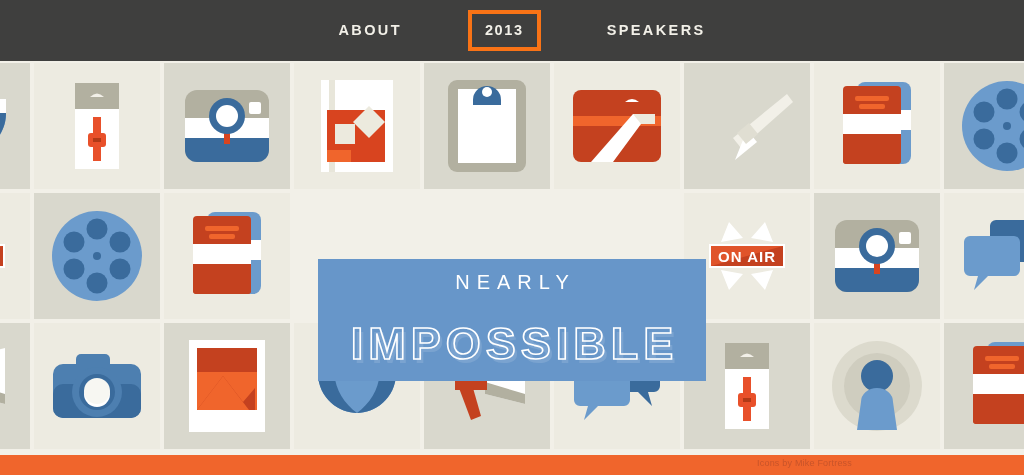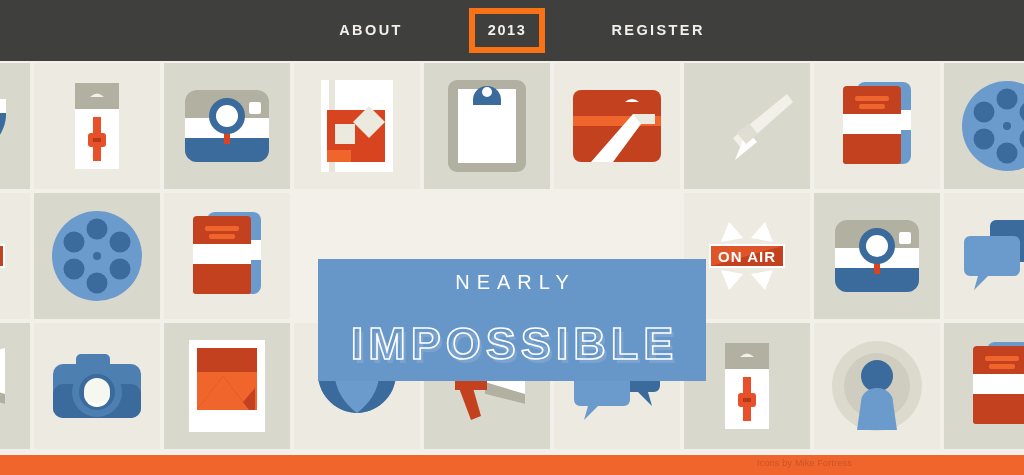--- a/index.html
+++ b/index.html
@@ -26,21 +26,21 @@
     color:#f2f0e8;
     font-size:14.5px;
     letter-spacing:2.4px;
     font-weight:bold;
     padding:0 44px;
     line-height:1;
     cursor:pointer;
     white-space:nowrap;
   }
   .nav-item.boxed {
-    border:6px solid #f97316;
+    border:4px solid #f97316;
     padding:9px 13px;
     margin:0 22px;
     letter-spacing:1.6px;
   }
 
   
   .grid-wrap {
     position:relative;
     width:1024px;
     height:394px;
@@ -106,21 +106,21 @@
   .ic { position:relative; }
   svg { display:block; overflow:visible; }
 </style>
 </head>
 <body>
 
 <div class="navbar">
   <div class="nav-list">
     <div class="nav-item">ABOUT</div>
     <div class="nav-item boxed">2013</div>
-    <div class="nav-item">REGISTER</div>
+    <div class="nav-item">SPEAKERS</div>
   </div>
 </div>
 
 <div class="grid-wrap" id="grid">
     <div class="tile dark" style="left: 944px; top: 262px;">
       <div class="ic">
         <svg width="76" height="88" viewBox="0 0 76 88">
       <rect x="18" y="0" width="54" height="82" rx="8" fill="#6b9bcc"></rect>
       <rect x="38" y="0" width="26" height="28" fill="#6b9bcc"></rect>
       <rect x="38" y="28" width="34" height="20" fill="#ffffff"></rect>

